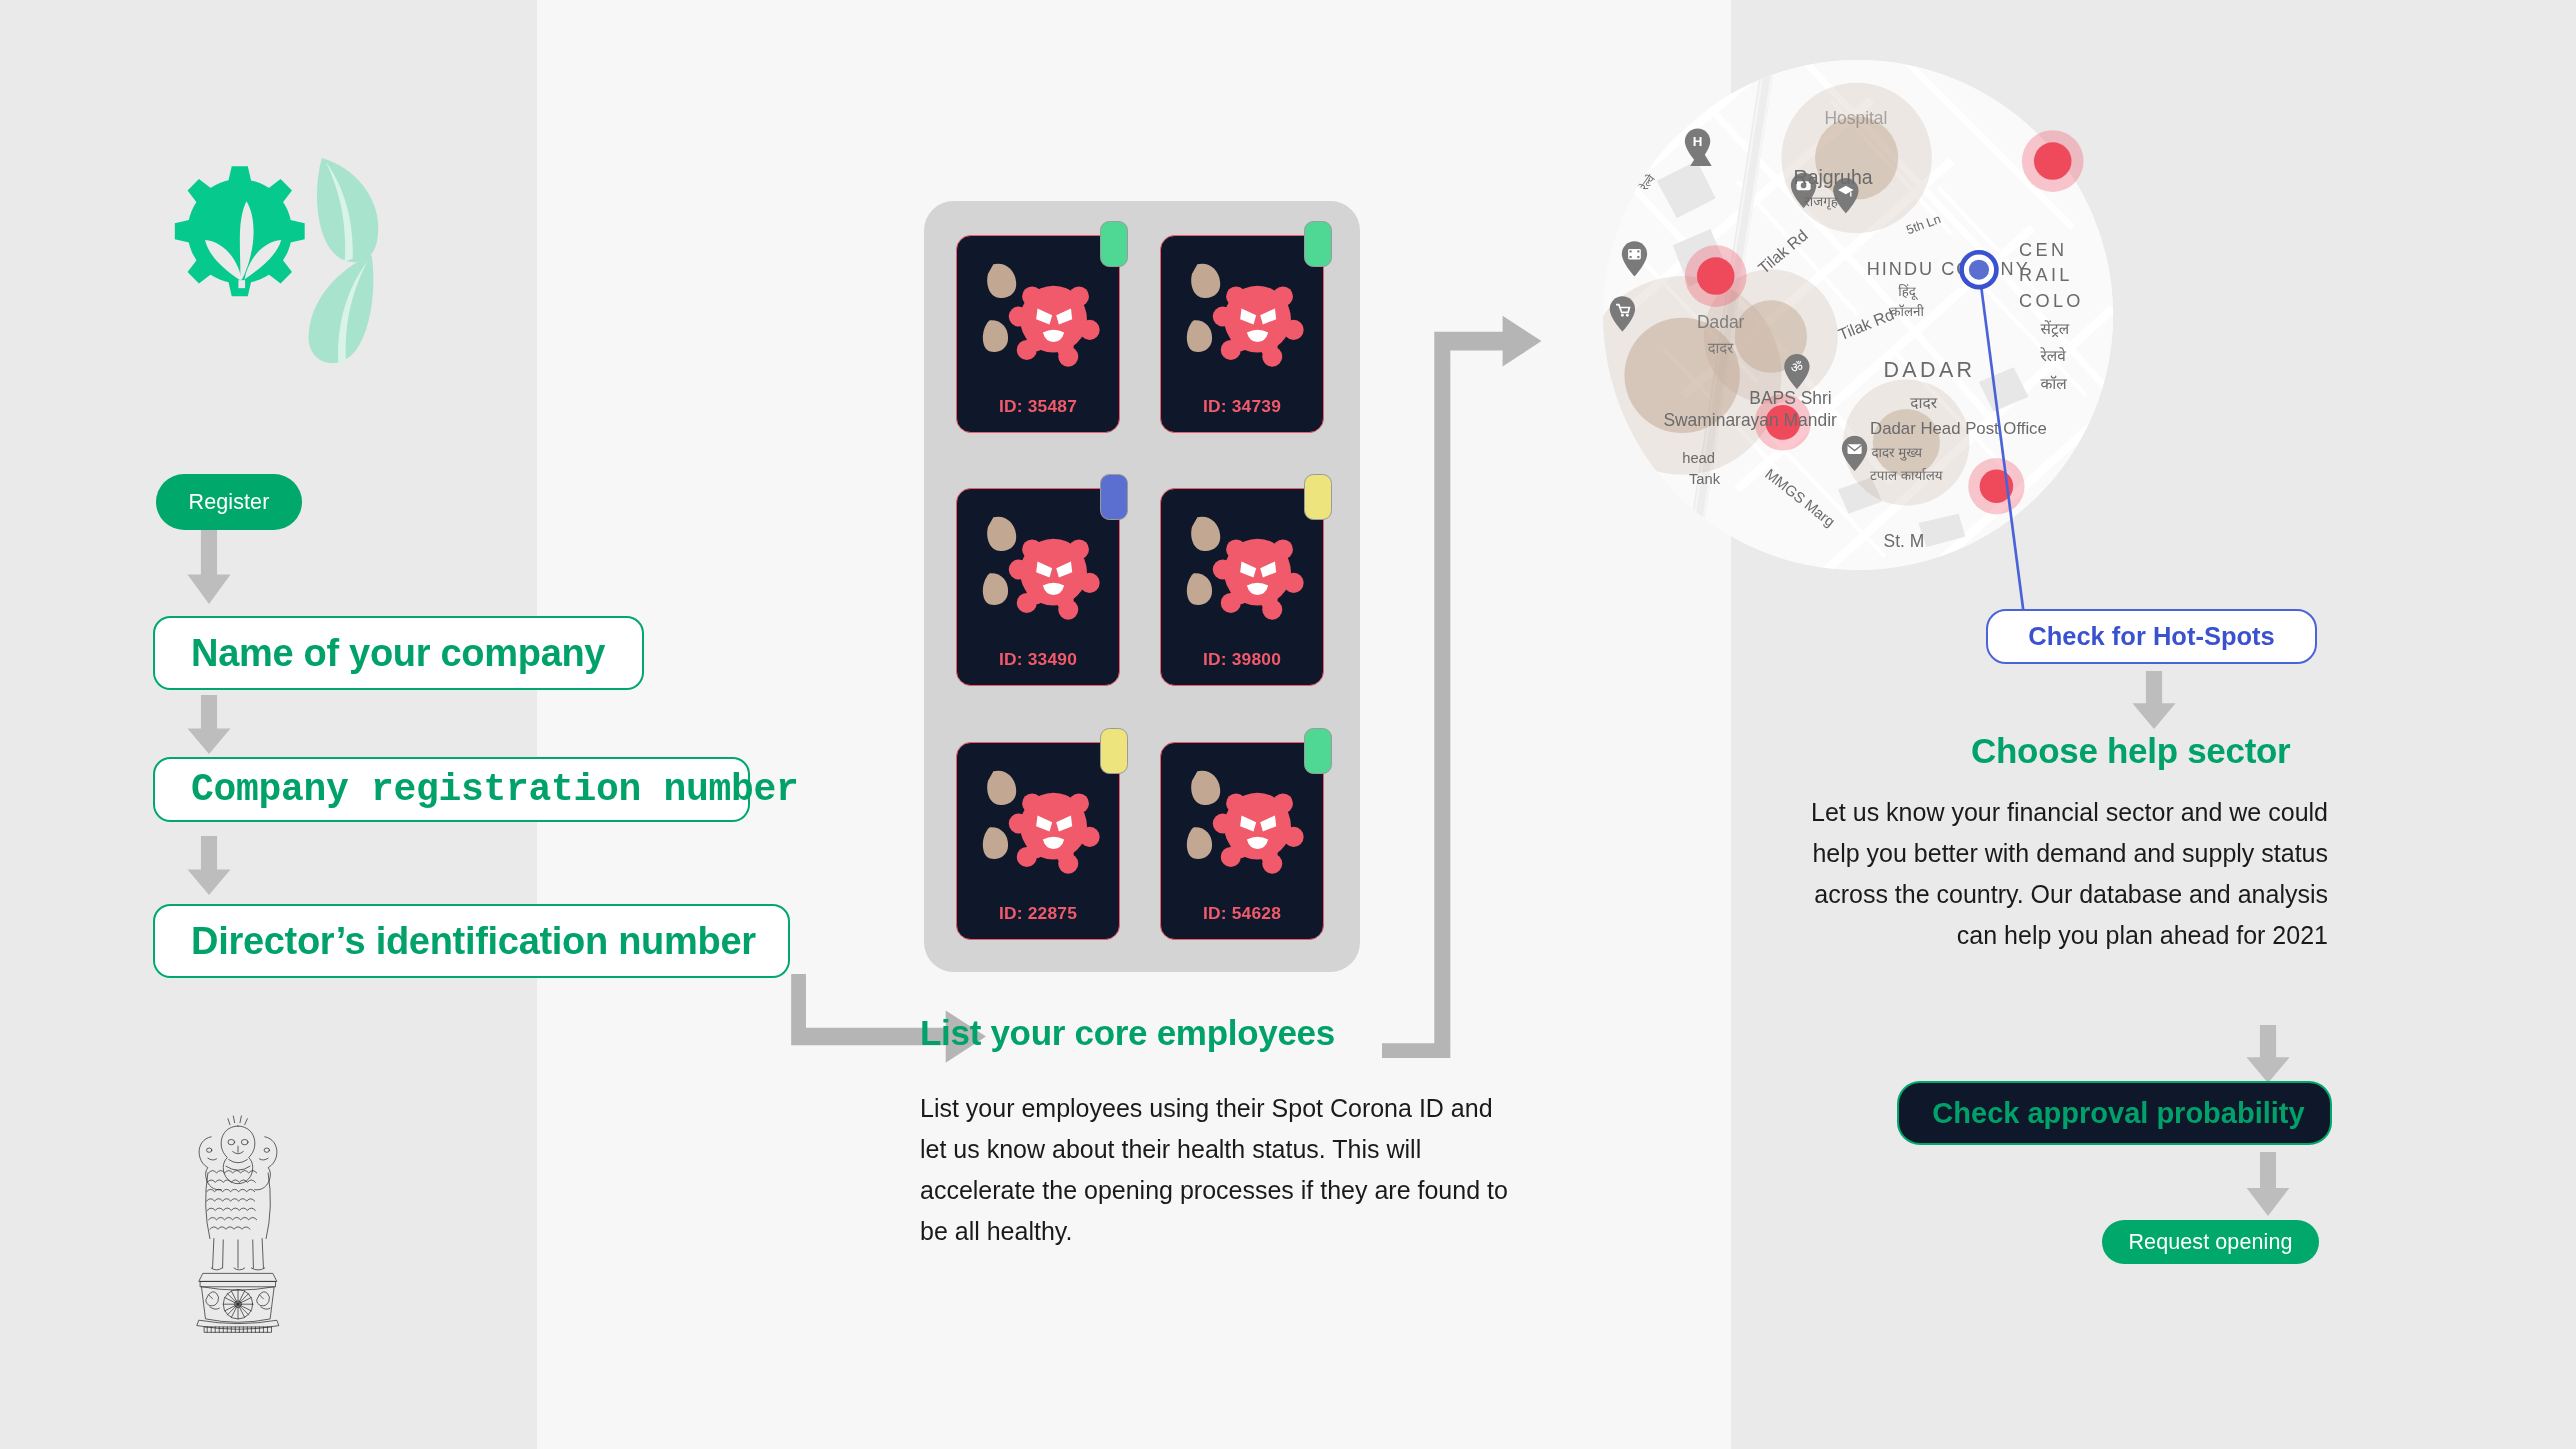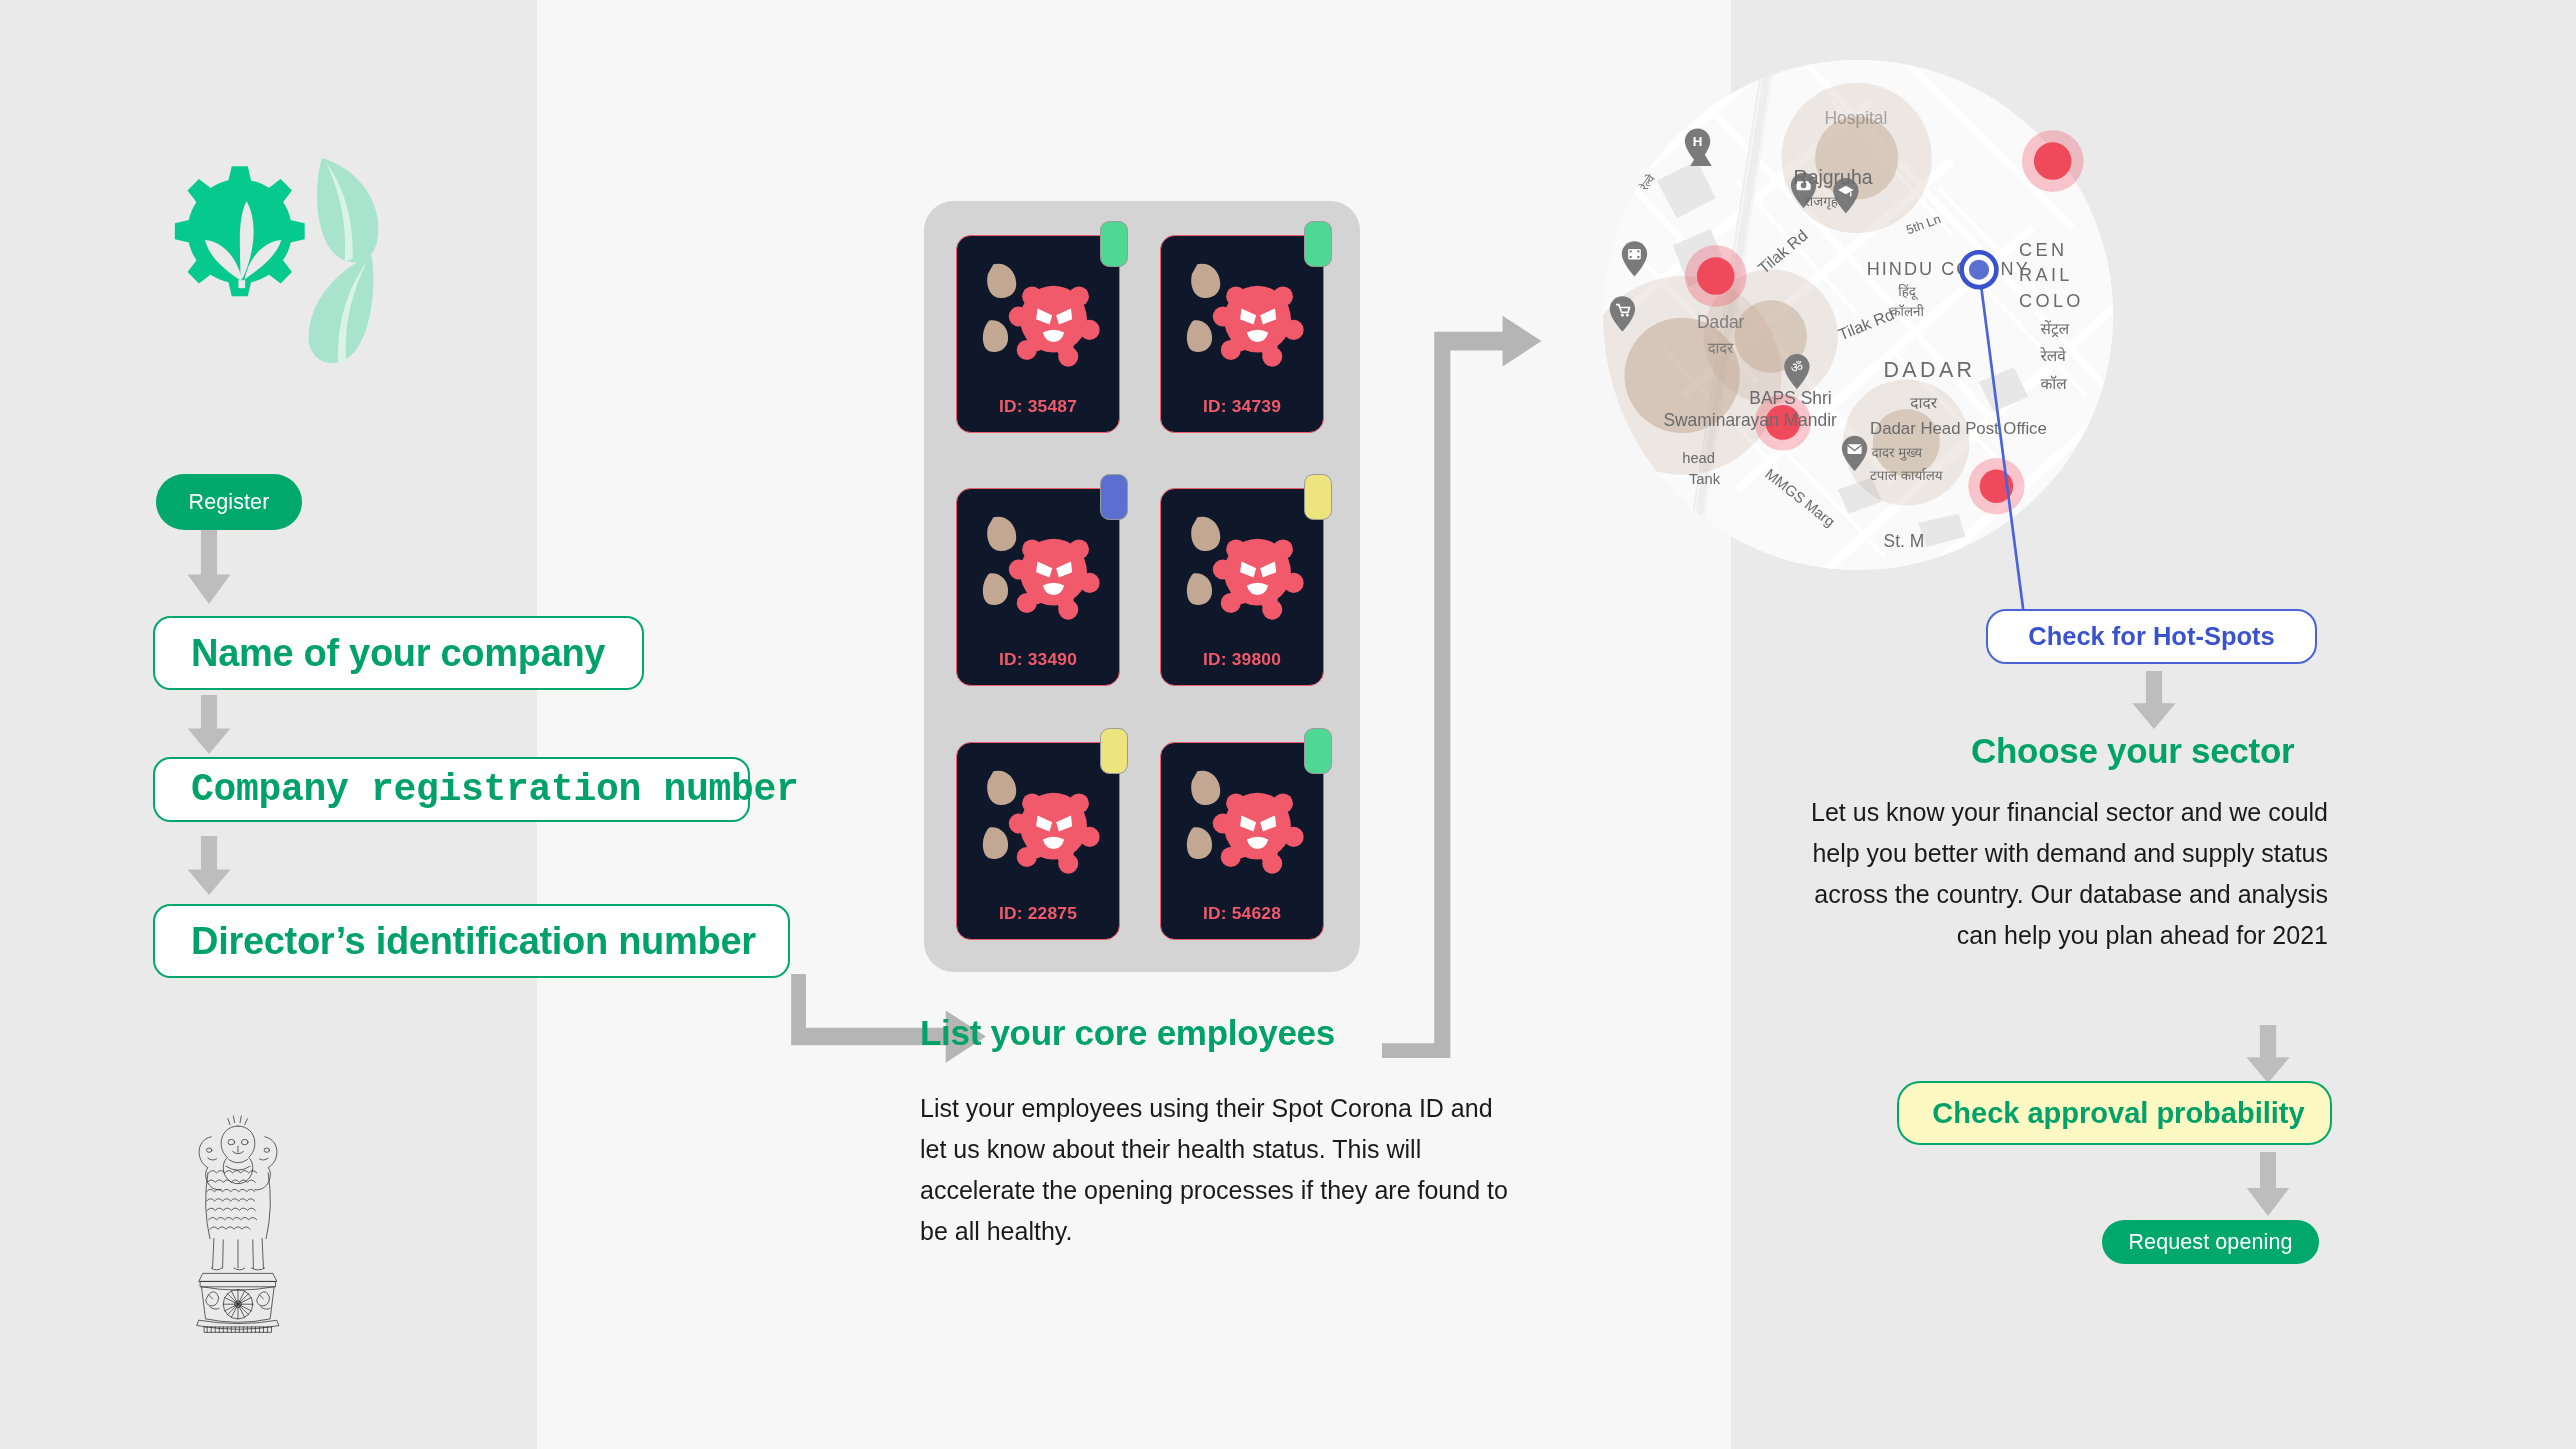--- a/index.html
+++ b/index.html
@@ -126,21 +126,21 @@
     border:2px solid #4a63d8;
     border-radius:20px;
     display:flex; align-items:center; justify-content:center;
     color:#3a52cf;
     font-weight:bold;
     font-size:25.5px;
     white-space:nowrap;
   }
   .btn-green-outline {
     position:absolute;
-    background:#fef9c3;
+    background:#0f172a;
     border:2px solid #00a86b;
     border-radius:23px;
     display:flex; align-items:center; justify-content:center;
     color:#00a269;
     font-weight:bold;
     font-size:29px;
     white-space:nowrap;
     padding-left:8px;
   }
 </style>
@@ -642,21 +642,21 @@
 <div class="btn-blue" style="left:1986px; top:609px; width:331px; height:55px;">
   <span>Check for Hot-Spots</span>
 </div>
 
 <div class="arrow-down" style="left:2127px; top:671px;">
   <svg width="54" height="58" viewBox="0 0 80 86">
       <path fill="#bdbdbd" d="M28 0 h24 v48 h20 l-32 38 -32-38 h20 z"></path>
     </svg>
 </div>
 
-<div class="sec-head" style="left:1971px; top:731px;">Choose your sector</div>
+<div class="sec-head" style="left:1971px; top:731px;">Choose help sector</div>
 
 <div class="sec-para right" style="left:1811px; top:792px; width:517px;">Let us know your financial sector and we could help you better with demand and supply status across the country. Our database and analysis can help you plan ahead for 2021</div>
 
 <div class="arrow-down" style="left:2241px; top:1025px;">
   <svg width="54" height="58" viewBox="0 0 80 86">
       <path fill="#bdbdbd" d="M28 0 h24 v48 h20 l-32 38 -32-38 h20 z"></path>
     </svg>
 </div>
 
 <div class="btn-green-outline" style="left:1897px; top:1081px; width:435px; height:64px;">

